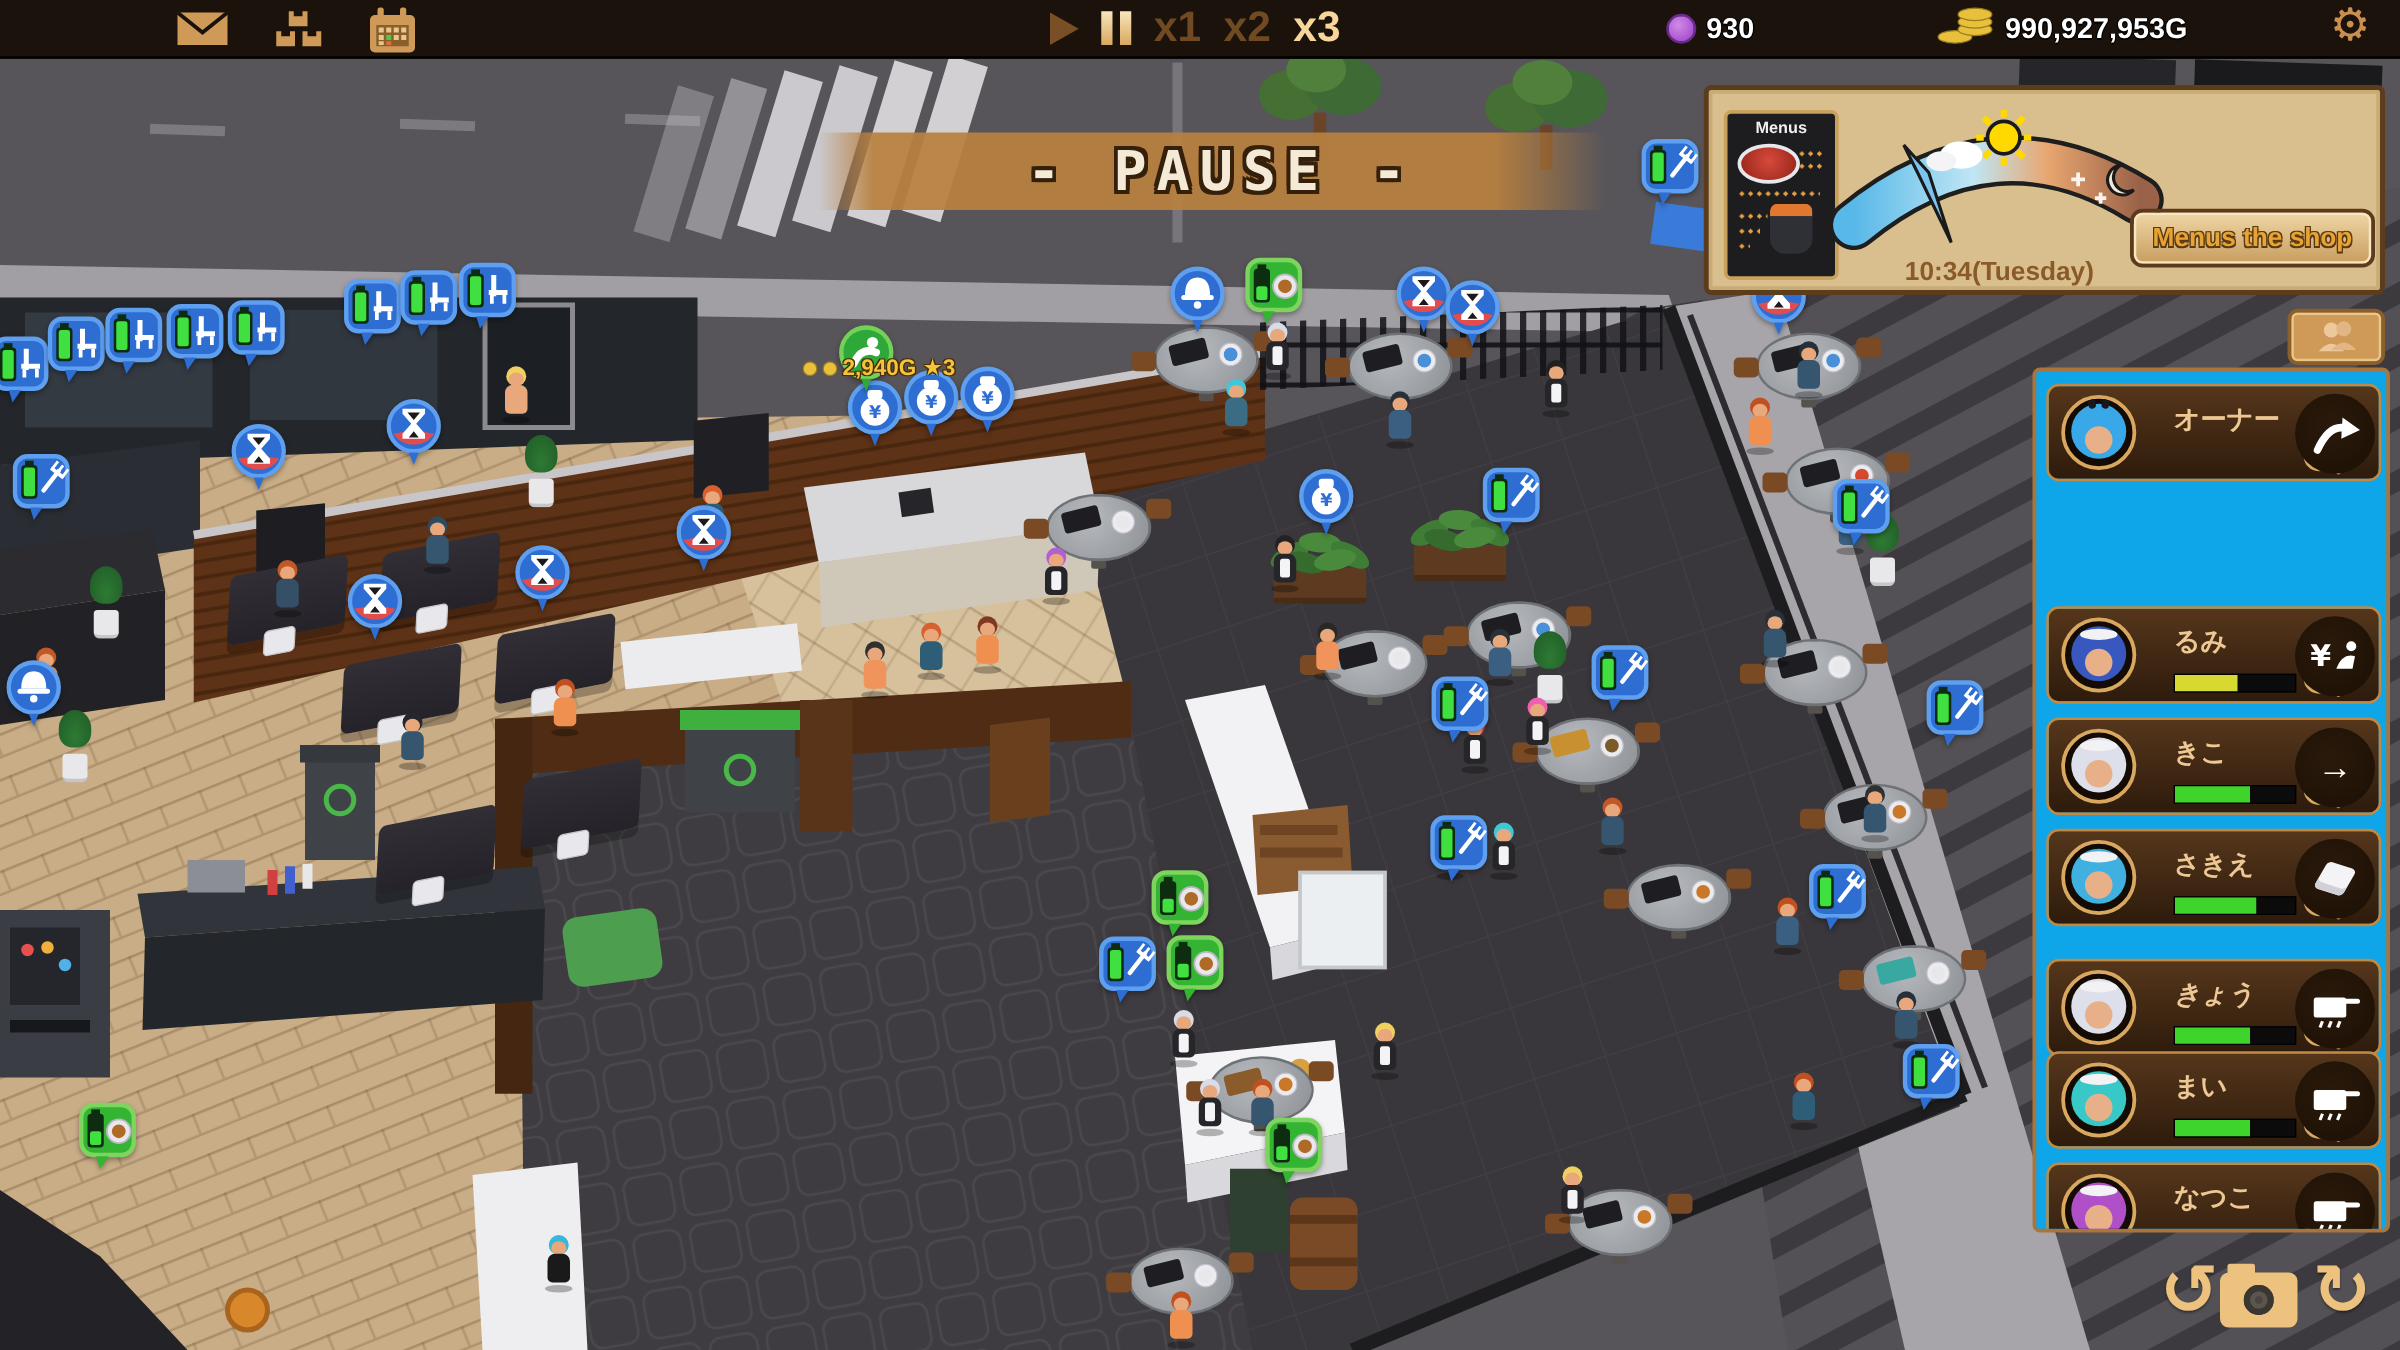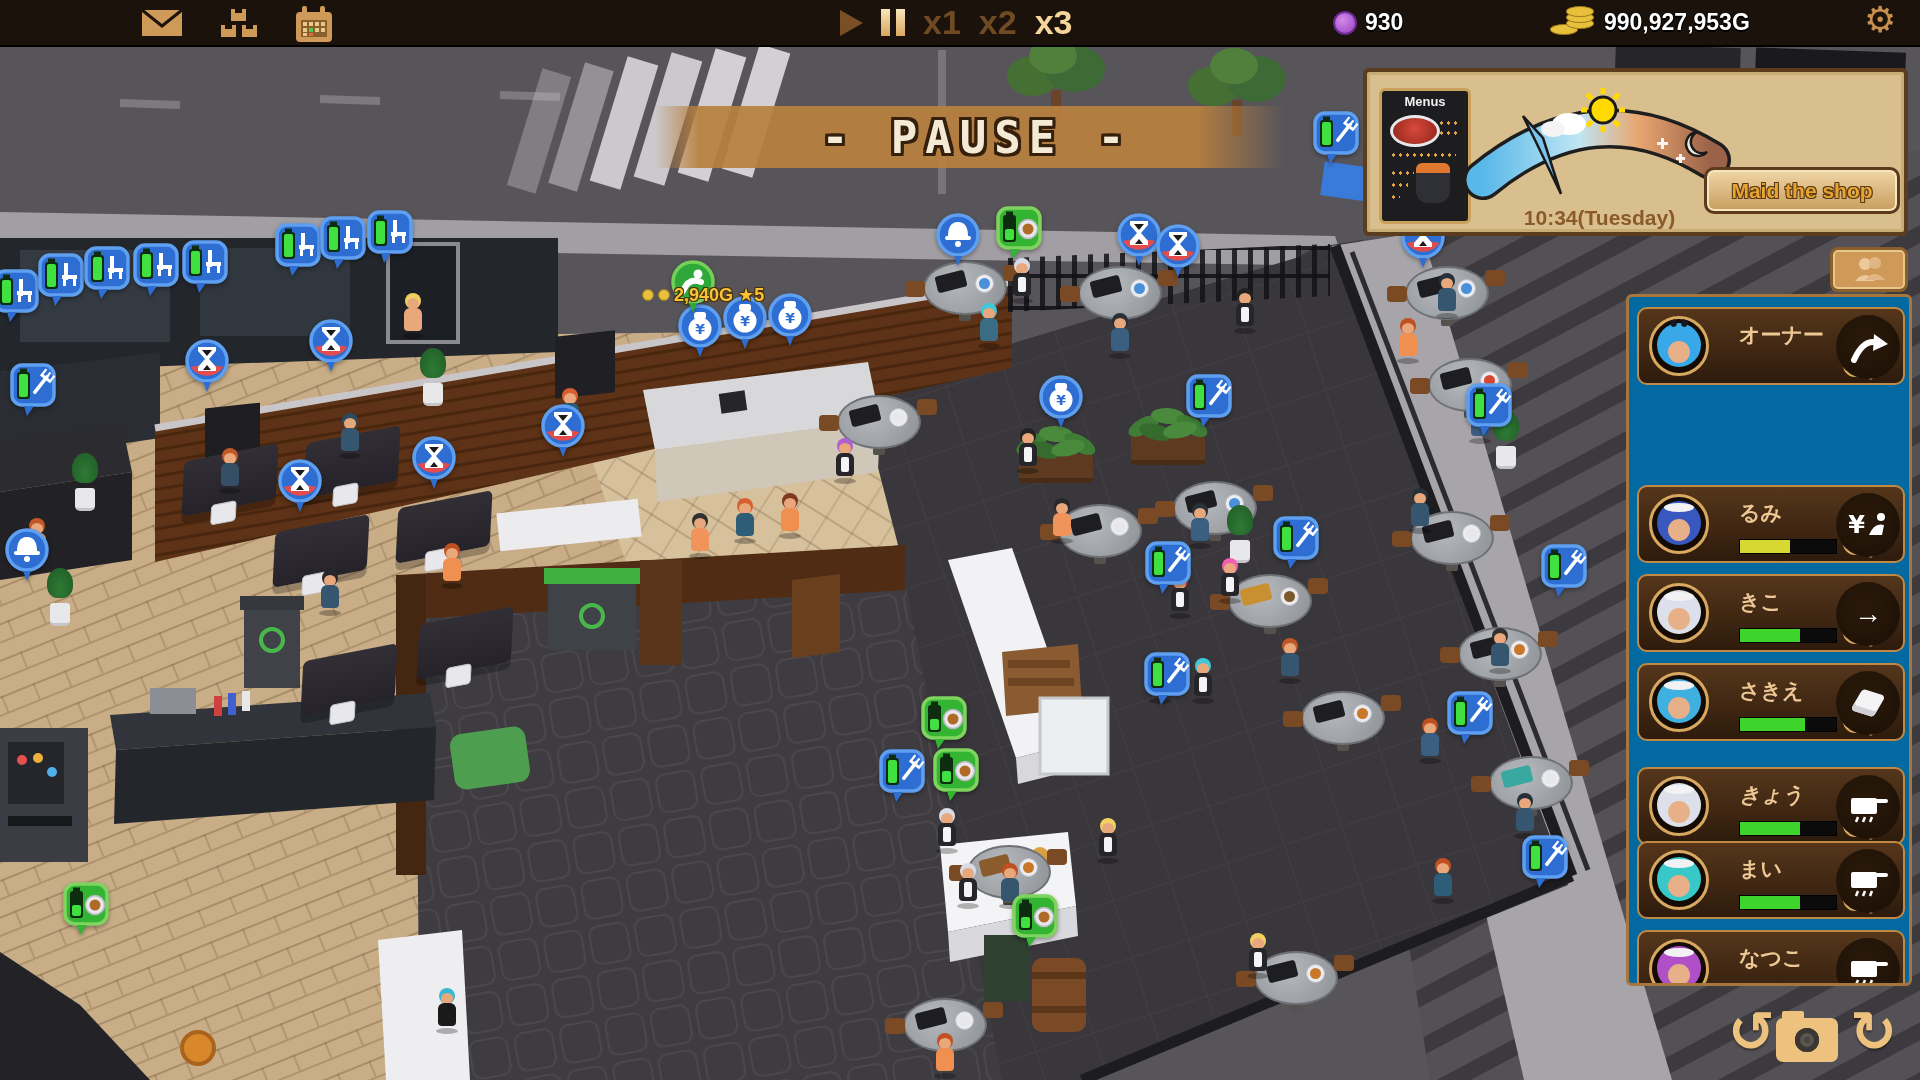--- a/index.html
+++ b/index.html
@@ -73,21 +73,21 @@
   .dish2{position:absolute;left:34px;top:72px;width:34px;height:30px;border-radius:6px 6px 12px 12px;background:#2e3036;border-top:10px solid #e07830;}
   .dots{position:absolute;height:4px;background-image:radial-gradient(circle,#e8a040 1.6px,transparent 1.8px);background-size:7px 4px;}
   #time-label{position:absolute;left:100px;top:134px;width:265px;text-align:center;font-weight:bold;font-size:21px;color:#8a5a28;}
   .hud-btn{position:absolute;left:337px;width:196px;height:47px;border-radius:10px;border:3px solid #5c3a1c;cursor:pointer;
      background:linear-gradient(#efd7a6,#c89c5e);box-shadow:inset 0 0 0 2px #f7e7c0;display:flex;align-items:center;justify-content:center;
      font-weight:bold;font-size:21px;color:#e8a433;text-shadow:1px 1px 0 #5a3a14,-1px -1px 0 #5a3a14,1px -1px 0 #5a3a14,-1px 1px 0 #5a3a14;box-sizing:border-box;}
 
   
   #people-btn{position:absolute;left:1830px;top:247px;width:78px;height:45px;background:#cf9a58;border:3px solid #8a5f2c;border-radius:8px;
      box-shadow:inset 0 0 0 2px #e8c88a;z-index:100;display:flex;align-items:center;justify-content:center;cursor:pointer;box-sizing:border-box;}
-  #maid-panel{position:absolute;left:1626px;top:294px;width:286px;height:692px;background:#0369a1;border:3px solid #a8763c;border-radius:6px;
+  #maid-panel{position:absolute;left:1626px;top:294px;width:286px;height:692px;background:#0ea5e9;border:3px solid #a8763c;border-radius:6px;
      z-index:100;overflow:hidden;box-sizing:border-box;}
   .mrow{position:absolute;left:8px;width:268px;height:78px;background:linear-gradient(#55361b,#2e1b0c);border:2px solid #c08a45;border-radius:10px;
      box-sizing:border-box;cursor:pointer;}
   .m-av{position:absolute;left:10px;top:7px;width:60px;height:60px;border-radius:50%;border:3px solid #d8a860;background:#140b04;overflow:hidden;box-sizing:border-box;}
   .av-hair{position:absolute;left:5px;top:4px;width:44px;height:44px;border-radius:50%;}
   .av-face{position:absolute;left:16px;top:22px;width:22px;height:22px;border-radius:50%;background:#e8b088;}
   .av-band{position:absolute;left:12px;top:6px;width:30px;height:9px;border-radius:50%;background:#f2f2f4;}
   .av-ears{position:absolute;left:16px;top:-4px;width:22px;height:10px;}
   .av-ears:before,.av-ears:after{content:"";position:absolute;top:0;width:6px;height:12px;background:#18181c;border-radius:3px;}
   .av-ears:before{left:2px;transform:rotate(-14deg);} .av-ears:after{right:2px;transform:rotate(14deg);}
@@ -1159,21 +1159,21 @@
   <rect x="10" y="24" width="9" height="11" rx="2" fill="#3fe03f"></rect>
           <circle cx="33" cy="24" r="9.5" fill="#e8e8ec" stroke="#b8b8c0" stroke-width="1.5"></circle>
     <circle cx="33" cy="24" r="5.5" fill="#b06a28"></circle>
           <path d="M15,44 L25,44 L18,54 Z" fill="#33b433"></path>
         </svg></div>
     </div>
 
   <div id="reward">
     <span class="rc"></span>
       <span class="rc"></span>
-    <span>2,940G ★5</span>
+    <span>2,940G ★3</span>
   </div>
 
   <div id="pauseband">
     <span id="pause-text">- PAUSE -</span>
   </div>
 
   <div id="topbar">
     <svg class="tb-ic" style="left:138px" width="48" height="36">
       <rect x="4" y="6" width="40" height="26" fill="#cf9a58"></rect>
       <path d="M4,6 L24,22 L44,6" fill="none" stroke="#1a120b" stroke-width="3"></path>
@@ -1279,21 +1279,21 @@
       <g fill="#fff" opacity=".9">
           <rect x="196" y="58" width="3" height="11"></rect>
           <rect x="192" y="62" width="11" height="3"></rect>
         <rect x="214" y="74" width="3" height="9"></rect>
           <rect x="211" y="77" width="9" height="3"></rect>
         </g>
       <polygon points="58,36 70,60 96,114 78,58" fill="#7cc4ee" stroke="#1a1a1a" stroke-width="2.5"></polygon>
     </svg>
     <div id="time-label">10:34(Tuesday)</div>
 
-    <div class="hud-btn" style="top:95px">Maid the shop</div>
+    <div class="hud-btn" style="top:95px">Menus the shop</div>
   </div>
 
   <div id="people-btn">
     <svg width="40" height="30">
       <g fill="#ecc89a">
           <circle cx="16" cy="9" r="6"></circle>
           <path d="M6,26 q10,-12 20,0 z"></path>
         </g>
       <g fill="#e0b784">
           <circle cx="26" cy="8" r="6"></circle>

